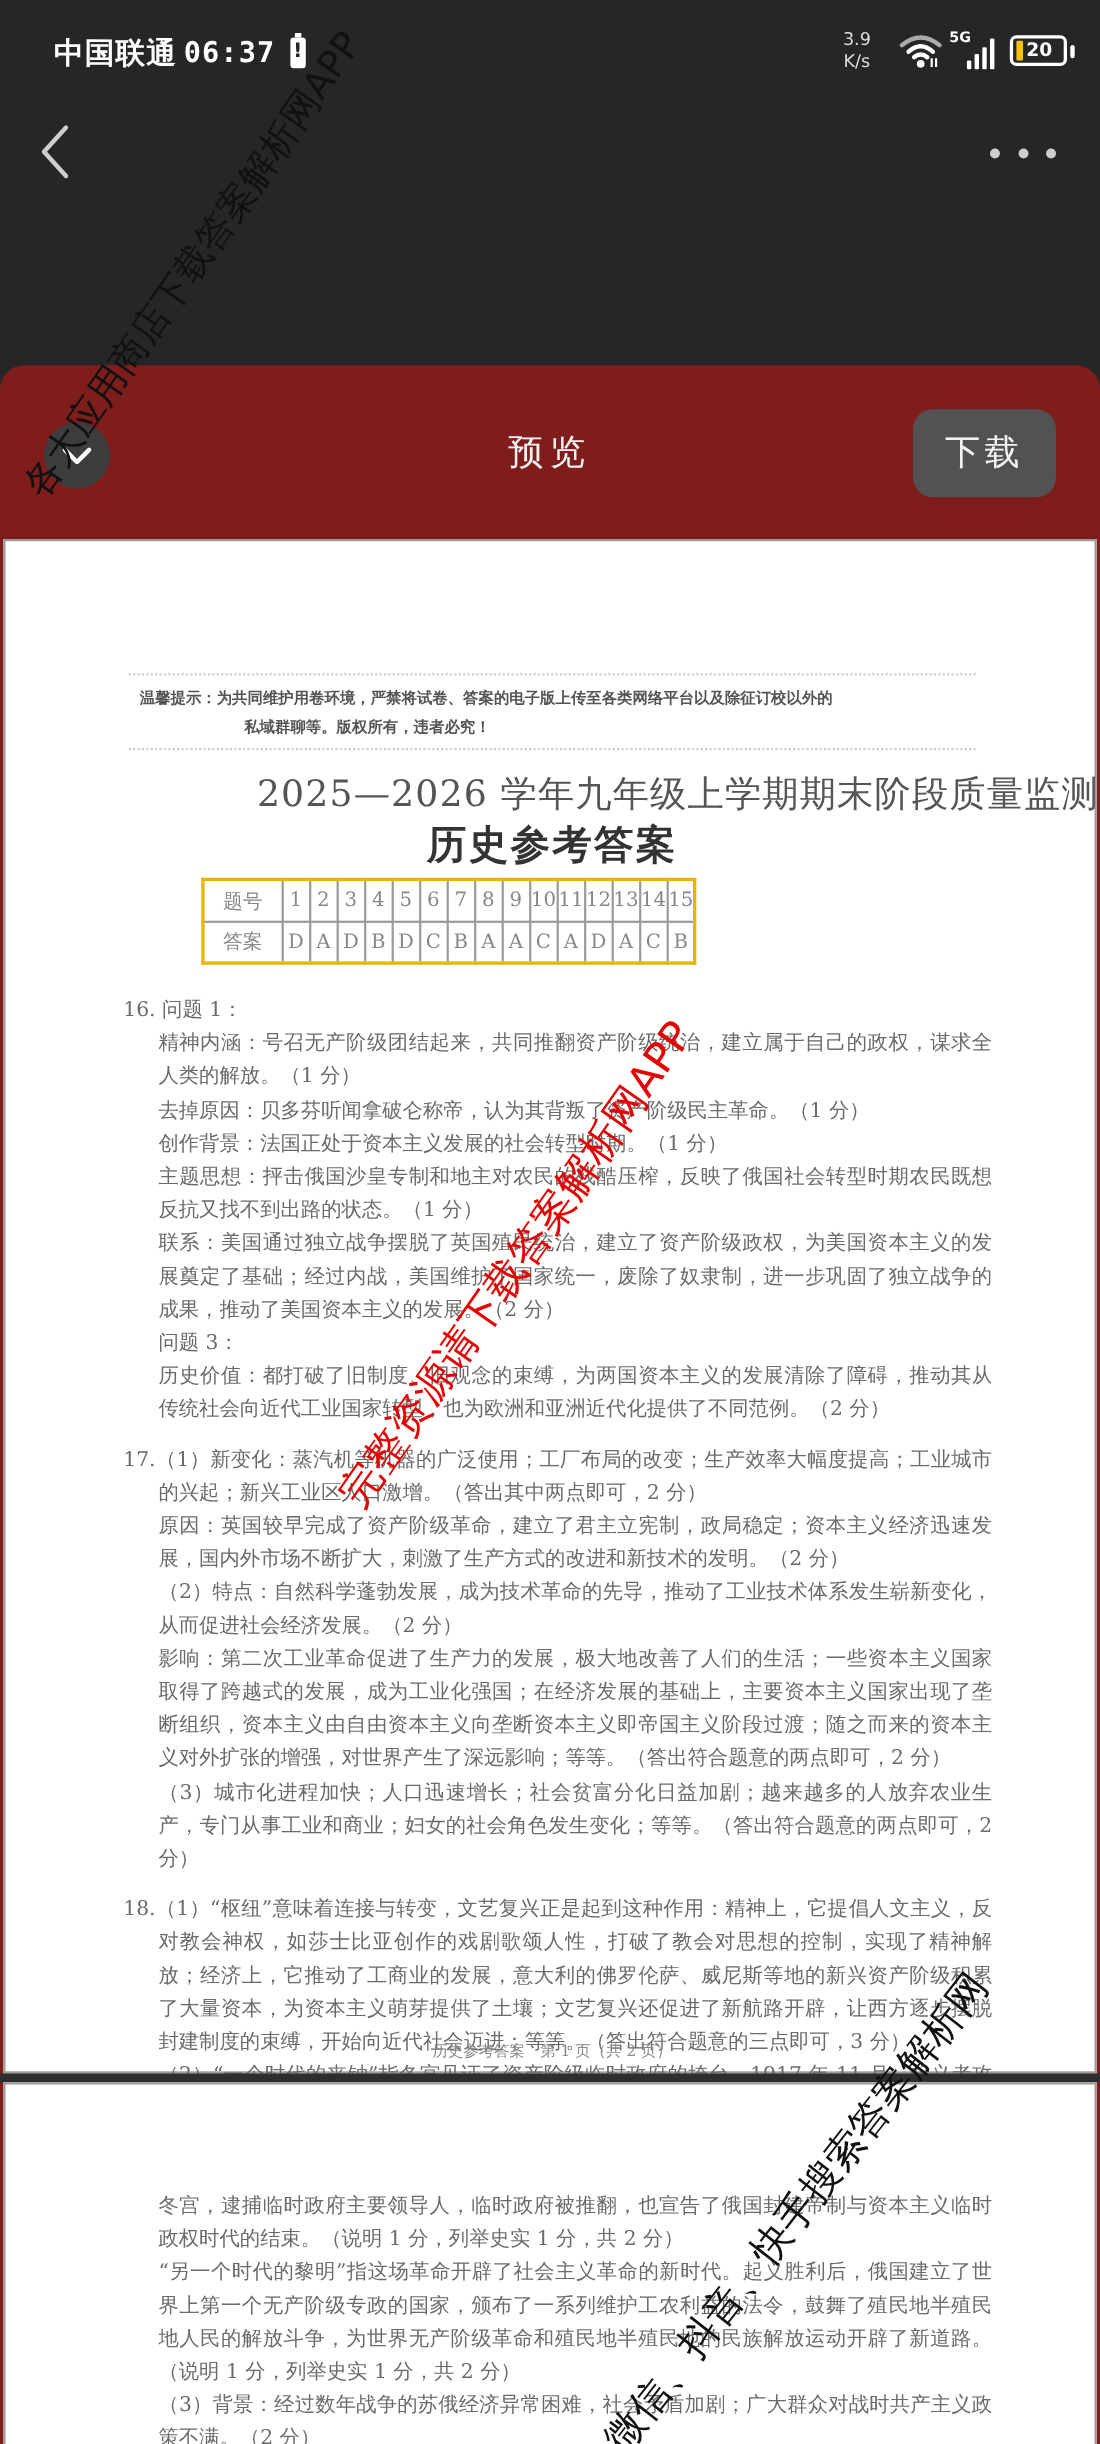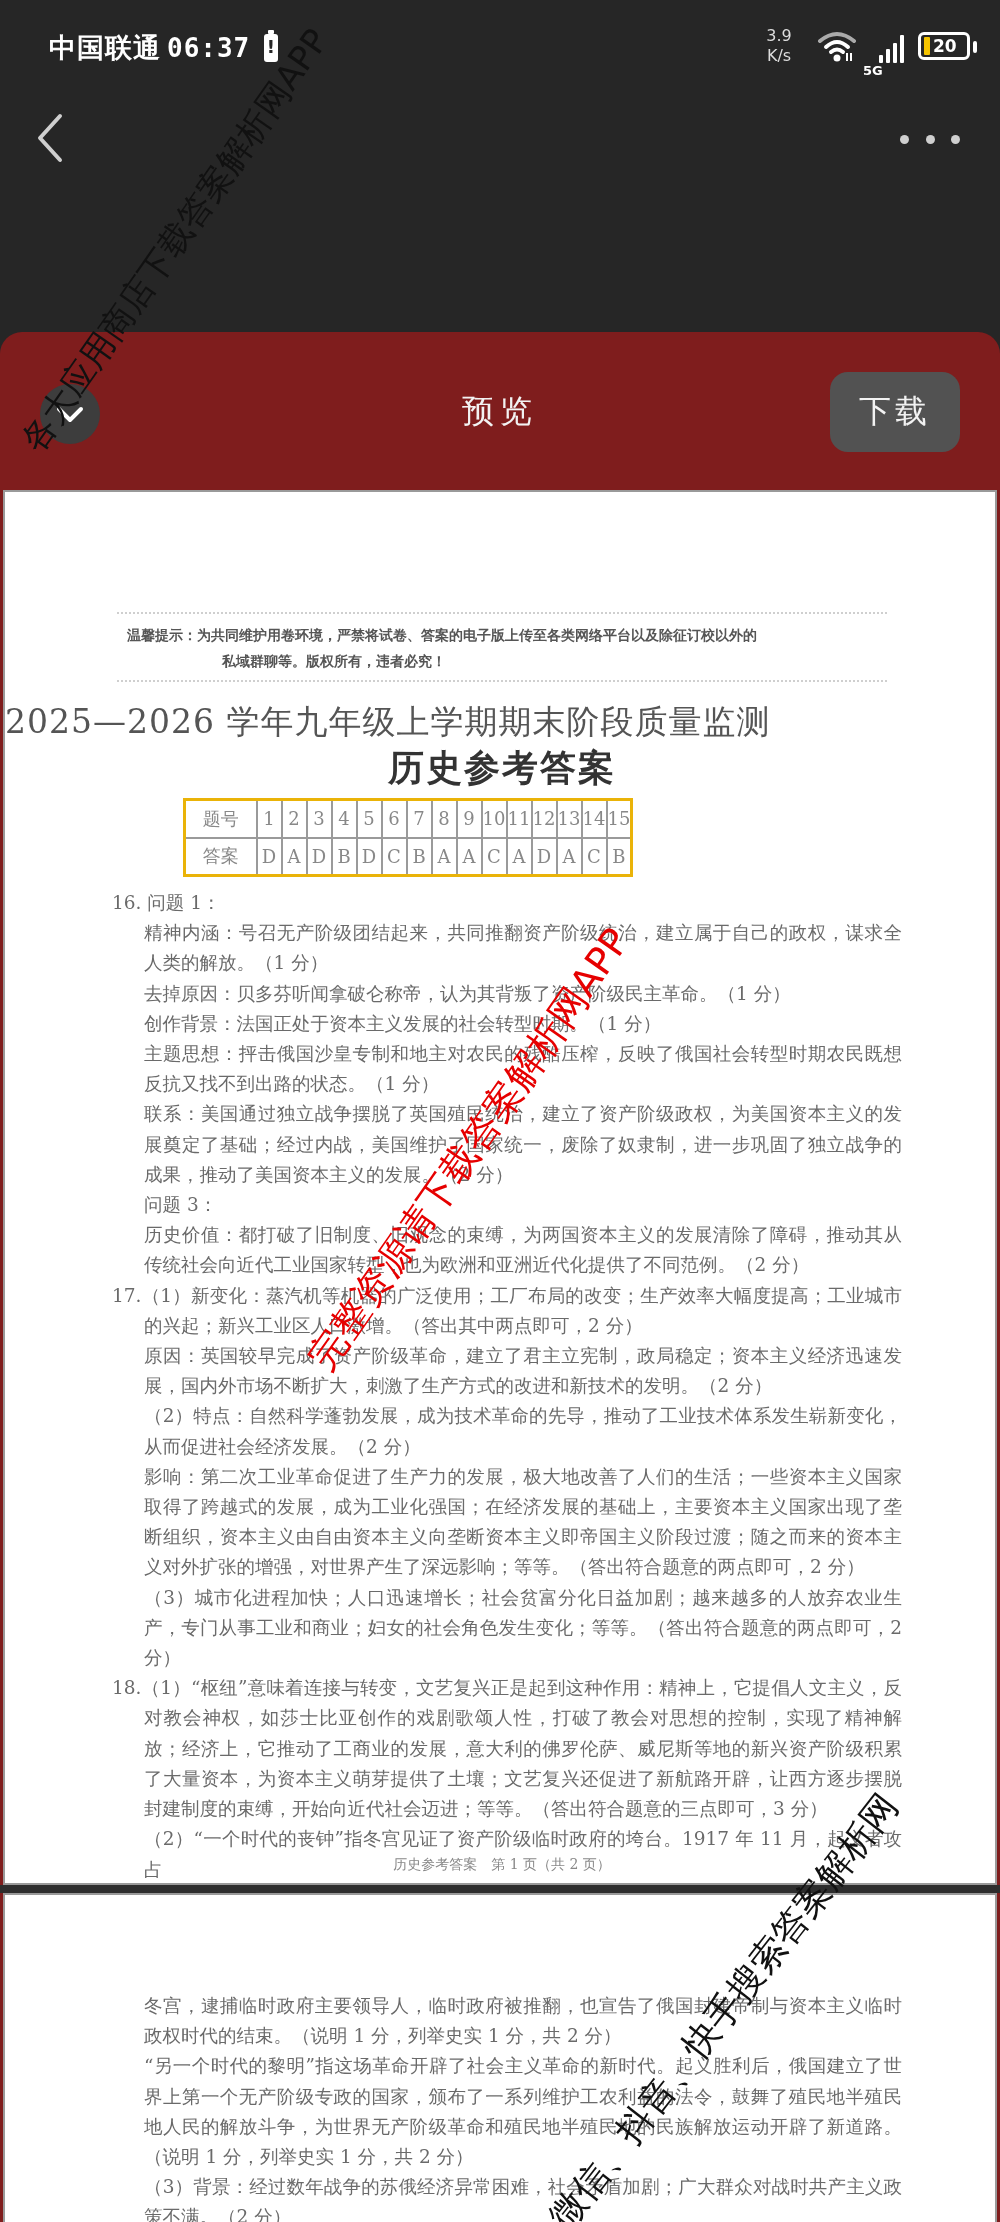--- a/index.html
+++ b/index.html
@@ -11,21 +11,21 @@
   .status-left { position: absolute; left: 49px; top: 30px; display: flex; align-items: center; font-size: 27px; font-weight: bold; letter-spacing: 1px; }
   .status-left .time { margin-left: 6px; font-family: "DejaVu Sans Mono", monospace; font-size: 26px; }
   .batt-saver { display: inline-block; width: 14px; height: 28px; margin-left: 14px; background: #fff; border-radius: 3px; position: relative; }
   .batt-saver::before { content: ""; position: absolute; top: -4px; left: 4px; width: 6px; height: 4px; background: #fff; border-radius: 1px; }
   .batt-saver::after { content: "!"; position: absolute; left: 0; top: 2px; width: 14px; text-align: center; color: #262626; font-size: 18px; font-weight: bold; line-height: 22px; }
 
   .status-right { position: absolute; right: 30px; top: 26px; display: flex; align-items: center; }
   .net-speed { font-size: 16px; text-align: center; line-height: 20px; color: #ddd; width: 40px; }
   .wifi { margin-left: 18px; width: 40px; height: 34px; position: relative; }
   .sig { margin-left: 6px; display: flex; align-items: flex-end; height: 34px; position: relative; }
-  .sig .label5g { position: absolute; top: -2px; left: 0; font-size: 13px; font-weight: bold; color: #fff; margin-top: 36px; }
+  .sig .label5g { position: absolute; top: -2px; left: 0; font-size: 13px; font-weight: bold; color: #fff; }
   .sig .bars { display: flex; align-items: flex-end; margin-left: 16px; gap: 3px; }
   .sig .bars span { width: 4px; background: #fff; border-radius: 1px; }
   .battery { margin-left: 14px; width: 52px; height: 28px; border: 3px solid #fff; border-radius: 6px; position: relative; display: flex; align-items: center; }
   .battery .fill { width: 6px; height: 18px; margin-left: 3px; background: #f5c400; border-radius: 1px; }
   .battery .pct { color: #fff; font-size: 17px; font-weight: bold; margin-left: 3px; }
   .battery::after { content: ""; position: absolute; right: -10px; top: 6px; width: 4px; height: 12px; background: #fff; border-radius: 2px; }
 
   
   .top-nav { position: absolute; left: 0; top: 100px; width: 1000px; height: 80px; }
   .back-btn { position: absolute; left: 30px; top: 10px; width: 50px; height: 56px; cursor: pointer; }
@@ -42,31 +42,31 @@
   
   .doc-scroll { position: absolute; left: 0; top: 158px; width: 1000px; height: 1732px; overflow: hidden; }
   .page { position: absolute; left: 3px; width: 994px; background: #fff; border: 2px solid #9a9a9a; }
   .page1 { top: 0; height: 1395px; }
   .page2 { top: 1403px; height: 340px; }
   .page-gap { position: absolute; left: 0; top: 1395px; width: 1000px; height: 8px; background: #2e2e2e; }
 
   .notice { position: absolute; left: 112px; top: 120px; width: 770px; height: 70px; border: 2px dotted #cfcfcf; border-left: none; border-right: none; padding: 8px 0 0 10px; font-size: 14px; font-weight: bold; color: #555; line-height: 26px; }
   .notice .l2 { padding-left: 95px; }
 
-  .doc-title { position: absolute; left: 0; top: 208px; width: 994px; text-align: left; font-family: "DejaVu Serif", "Liberation Serif", serif; font-size: 33px; color: #555; letter-spacing: 1px; }
+  .doc-title { position: absolute; left: 0; top: 208px; width: 994px; text-align: right; font-family: "DejaVu Serif", "Liberation Serif", serif; font-size: 33px; color: #555; letter-spacing: 1px; }
   .doc-subtitle { position: absolute; left: 0; top: 252px; width: 994px; text-align: center; font-family: "DejaVu Serif", "Liberation Serif", serif; font-size: 36px; font-weight: bold; color: #333; letter-spacing: 2px; }
 
   table.answers { position: absolute; left: 178px; top: 306px; border-collapse: collapse; font-family: "DejaVu Serif", "Liberation Serif", serif; color: #888; font-size: 18px; border: 3px solid #eab308; }
   table.answers td { border: 2px solid #9a9a9a; height: 38px; text-align: center; width: 25px; }
   table.answers td.hd { width: 72px; font-size: 18px; }
 
   .content { position: absolute; left: 107px; top: 396px; width: 790px; font-family: "DejaVu Serif", "Liberation Serif", serif; font-size: 18.5px; line-height: 30.2px; color: #6a6a6a; }
   .content p { white-space: normal; text-align: justify; }
   .content .ind { padding-left: 32px; }
-  .content .hang { padding-left: 32px; text-indent: -32px; }
+  .content .hang { padding-left: 32px; text-indent: -32px; margin-top: 16px; }
   .page-footer { position: absolute; left: 0; top: 1364px; width: 994px; text-align: center; font-family: "DejaVu Serif", serif; font-size: 14px; color: #888; }
 
   .content2 { position: absolute; left: 139px; top: 96px; width: 758px; font-family: "DejaVu Serif", "Liberation Serif", serif; font-size: 18.5px; line-height: 30.2px; color: #6a6a6a; text-align: justify; }
 
   
   .wm { position: absolute; white-space: nowrap; transform-origin: left center; pointer-events: none; font-family: "DejaVu Sans", sans-serif; }
   .wm-black { color: #111; font-size: 34px; }
   .wm-red { color: #e60000; font-size: 38px; }
 </style>
 </head>

